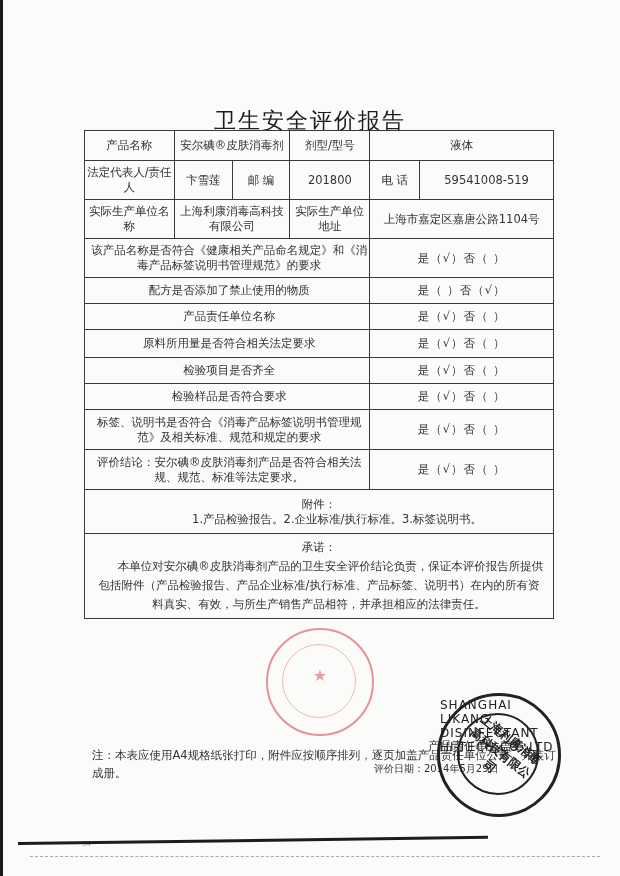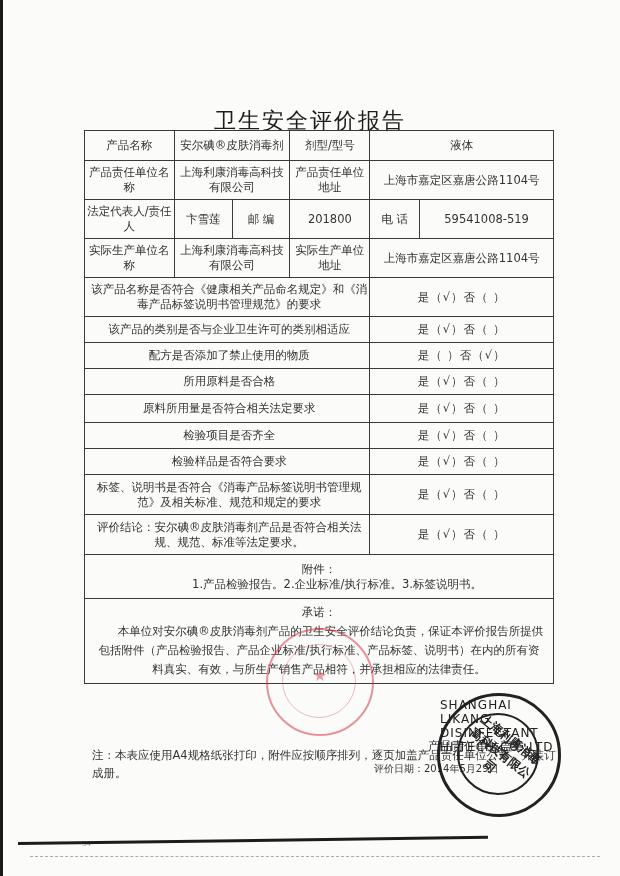--- a/index.html
+++ b/index.html
@@ -82,54 +82,44 @@
       <col style="width:134px">
   </colgroup>
   <tbody>
       <tr style="height:30px">
     <td>产品名称</td>
     <td colspan="2">安尔碘®皮肤消毒剂</td>
     <td>剂型/型号</td>
     <td colspan="2">液体</td>
   </tr>
   <tr style="height:32px">
-    <td>产品责任单位名称</td>
-    <td colspan="2">上海利康消毒高科技有限公司</td>
-    <td>产品责任单位地址</td>
-    <td colspan="2">上海市嘉定区嘉唐公路1104号</td>
-  </tr>
-  <tr style="height:32px">
     <td>法定代表人/责任人</td>
     <td>卞雪莲</td>
     <td>邮 编</td>
     <td>201800</td>
     <td>电 话</td>
     <td>59541008-519</td>
   </tr>
   <tr style="height:32px">
     <td>实际生产单位名称</td>
     <td colspan="2">上海利康消毒高科技有限公司</td>
     <td>实际生产单位地址</td>
     <td colspan="2">上海市嘉定区嘉唐公路1104号</td>
   </tr>
 
   <tr style="height:38px">
     <td colspan="4" class="q">该产品名称是否符合《健康相关产品命名规定》和《消毒产品标签说明书管理规范》的要求</td>
     <td colspan="2" class="ck">是（√）否（ ）</td>
   </tr>
   <tr style="height:26px">
-    <td colspan="4" class="q">该产品的类别是否与企业卫生许可的类别相适应</td>
-    <td colspan="2" class="ck">是（√）否（ ）</td>
-  </tr>
-  <tr style="height:26px">
     <td colspan="4" class="q">配方是否添加了禁止使用的物质</td>
     <td colspan="2" class="ck">是（ ）否（√）</td>
   </tr>
   <tr style="height:26px">
-    <td colspan="4" class="q">所用原料是否合格</td>
+    <td colspan="4" class="q">产品责任单位名称</td>
     <td colspan="2" class="ck">是（√）否（ ）</td>
   </tr>
   <tr style="height:28px">
     <td colspan="4" class="q">原料所用量是否符合相关法定要求</td>
     <td colspan="2" class="ck">是（√）否（ ）</td>
   </tr>
   <tr style="height:26px">
     <td colspan="4" class="q">检验项目是否齐全</td>
     <td colspan="2" class="ck">是（√）否（ ）</td>
   </tr>

